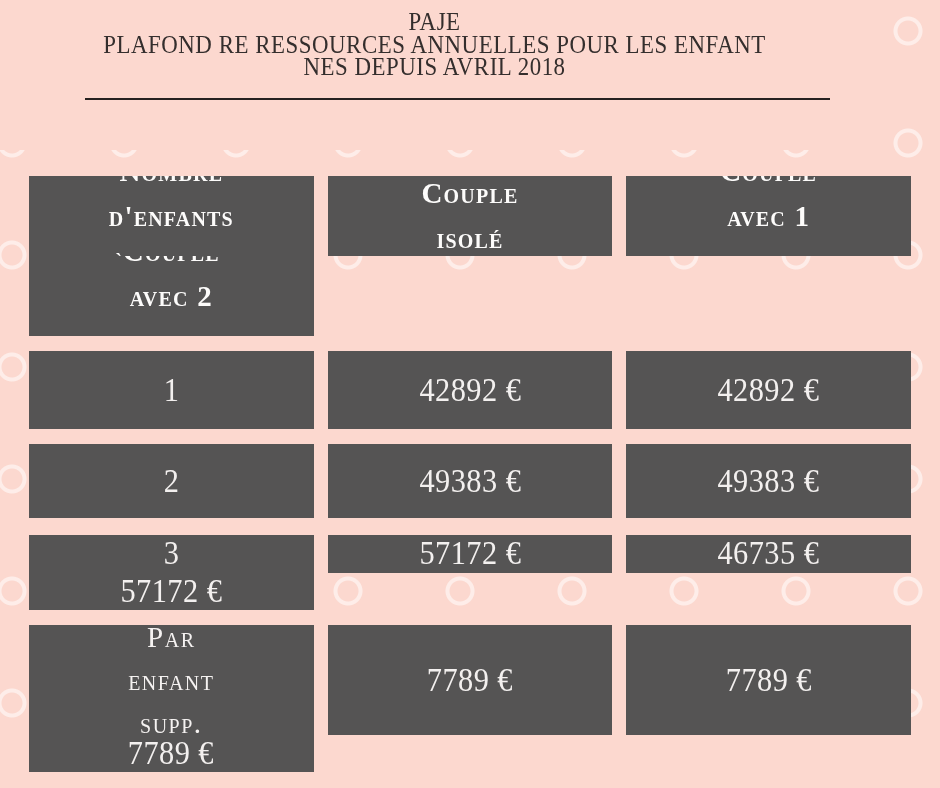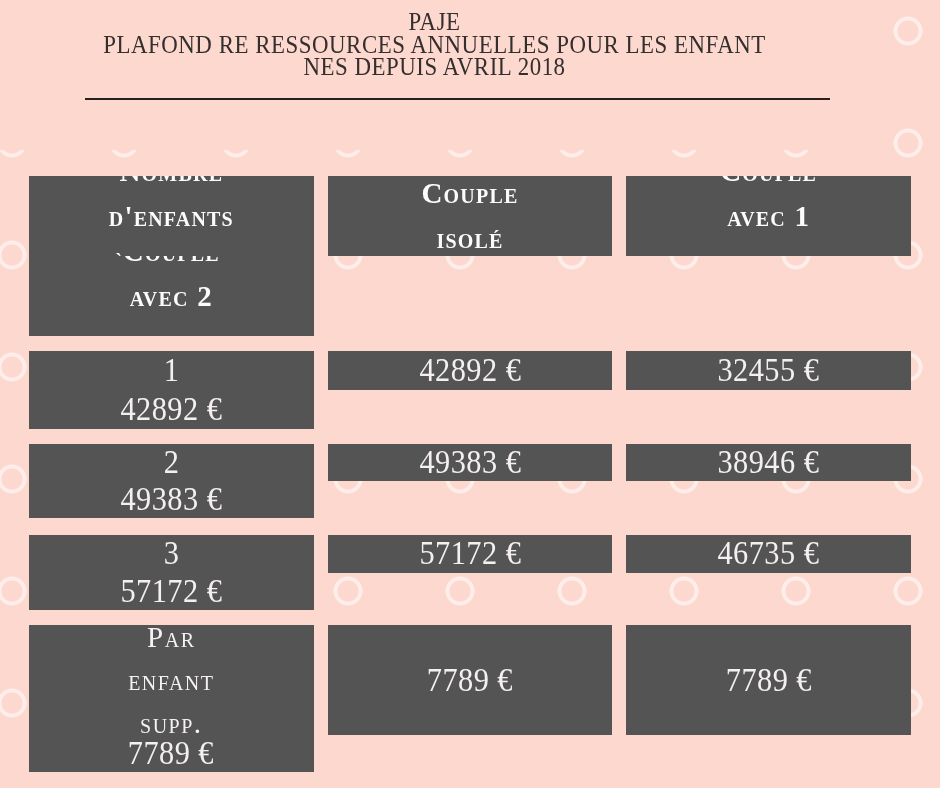--- a/index.html
+++ b/index.html
@@ -129,28 +129,26 @@
 avec 1
 revenu</div>
       <div class="cell th">Couple
 avec 2
 revenus</div>
     </div>
 
     <div class="row row-1">
       <div class="cell num"><span class="condensed">1</span></div>
       <div class="cell num"><span class="condensed">42892 €</span></div>
-      <div class="cell num"><span class="condensed">32455 €</span></div>
       <div class="cell num"><span class="condensed">42892 €</span></div>
     </div>
 
     <div class="row row-2">
       <div class="cell num"><span class="condensed">2</span></div>
       <div class="cell num"><span class="condensed">49383 €</span></div>
-      <div class="cell num"><span class="condensed">38946 €</span></div>
       <div class="cell num"><span class="condensed">49383 €</span></div>
     </div>
 
     <div class="row row-3">
       <div class="cell num"><span class="condensed">3</span></div>
       <div class="cell num"><span class="condensed">57172 €</span></div>
       <div class="cell num"><span class="condensed">46735 €</span></div>
       <div class="cell num"><span class="condensed">57172 €</span></div>
     </div>
 

